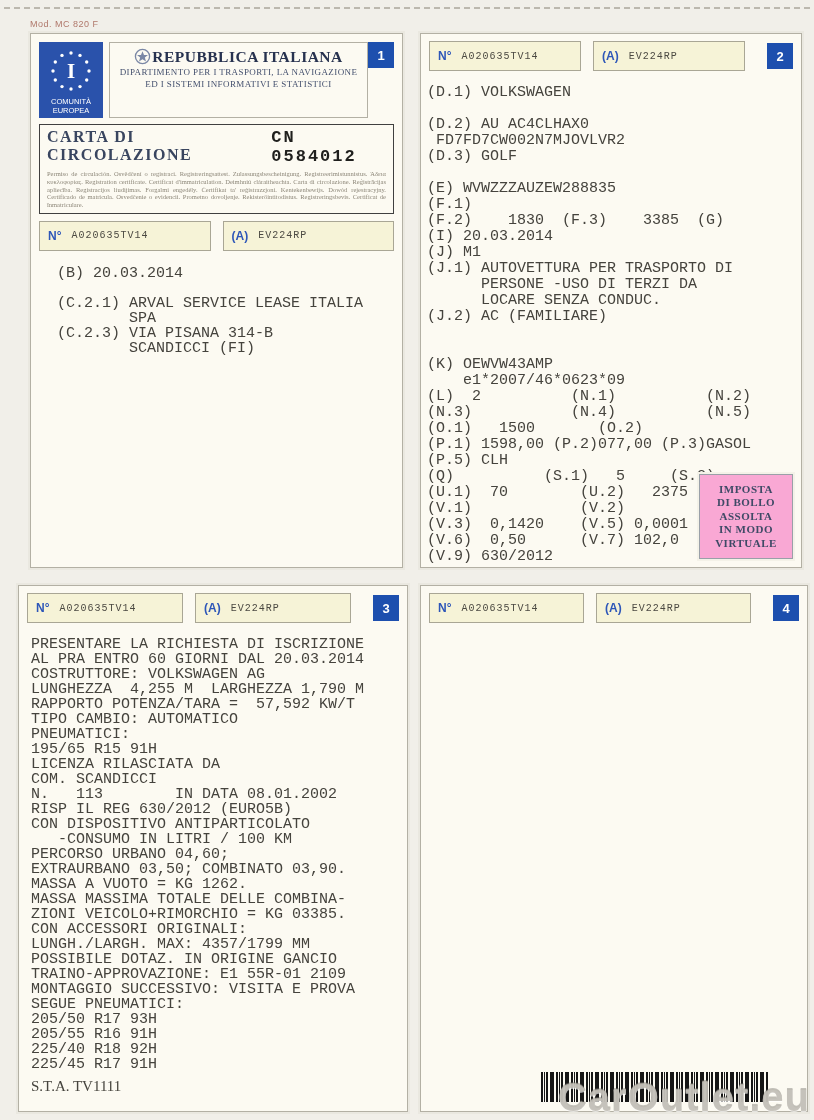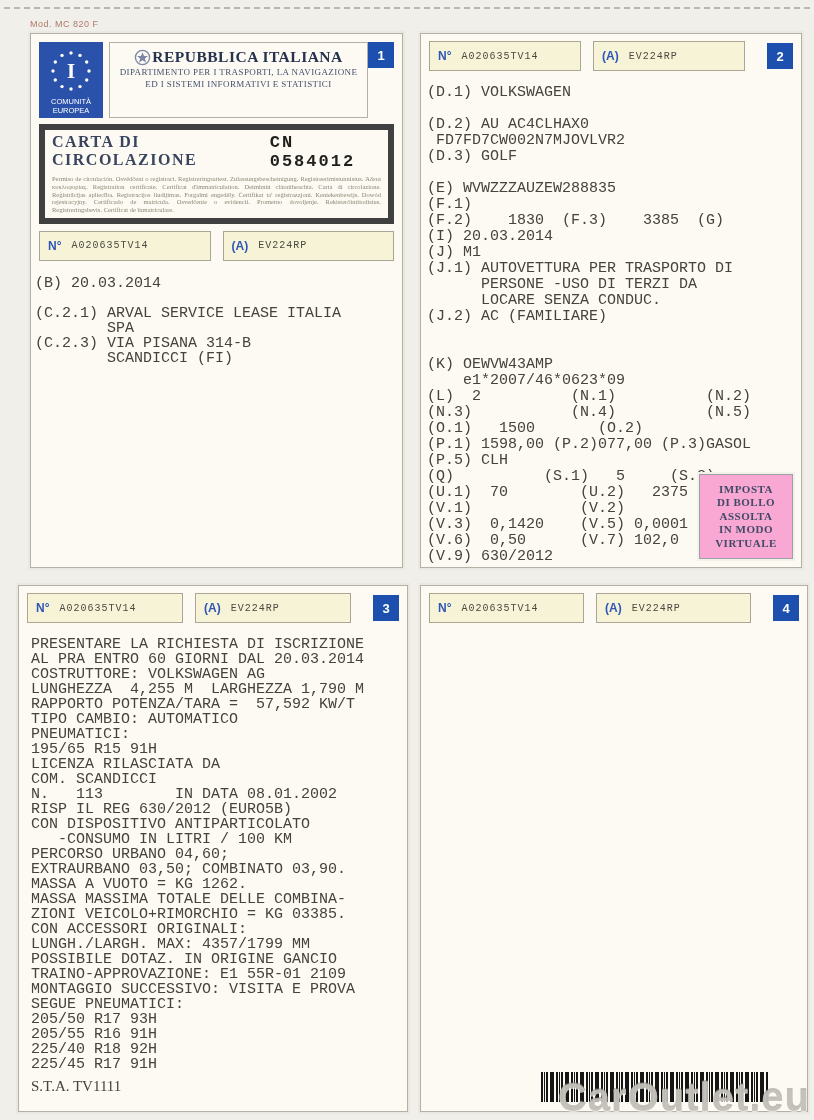--- a/index.html
+++ b/index.html
@@ -31,37 +31,37 @@
   
   .q1-head{display:flex;gap:6px;margin:8px 34px 0 8px;align-items:stretch;}
   .eu-flag{width:64px;height:76px;flex:0 0 64px;display:block;}
   .head-box{
     flex:1;border:1px solid #b3b0a4;padding:5px 4px 2px;
     text-align:center;background:#fcfaf2;
   }
   .rep-line{
     font-family:"Liberation Serif",serif;font-weight:bold;
     font-size:15.5px;color:#27324f;letter-spacing:0.5px;
-    display:flex;align-items:flex-end;justify-content:center;gap:1px;
+    display:flex;align-items:flex-start;justify-content:center;gap:1px;
   }
   .ministry{
     font-family:"Liberation Serif",serif;font-style:italic;font-weight:bold;
     font-size:13.5px;color:#27324f;margin-top:2px;
   }
   .dept{
     font-family:"Liberation Serif",serif;font-size:9px;color:#44506e;
     letter-spacing:0.4px;margin-top:1px;line-height:10.5px;
   }
   .badge{
     position:absolute;width:26px;height:26px;background:#1d4fae;
     color:#ffffff;font-weight:bold;font-size:13px;
     display:flex;align-items:center;justify-content:center;
   }
   .badge-q1{top:8px;right:8px;}
-  .title-box{margin:6px 8px 0;border:6px solid #404040;padding:3px 7px 4px;}
+  .title-box{margin:6px 8px 0;border:1px solid #404040;padding:3px 7px 4px;}
   .title-row{display:flex;justify-content:space-between;align-items:baseline;}
   .doc-title{
     font-family:"Liberation Serif",serif;font-weight:600;font-size:16px;
     color:#39455f;letter-spacing:1.5px;
   }
   .serial{
     font-family:"Liberation Mono","DejaVu Sans Mono",monospace;
     font-weight:bold;font-size:17px;color:#1f1f1d;letter-spacing:2px;
   }
   .multilang{
@@ -80,21 +80,21 @@
     font-family:"Liberation Mono","DejaVu Sans Mono",monospace;
     font-size:10px;color:#4b4942;letter-spacing:1px;white-space:nowrap;
   }
   .badge-inline{position:static;flex:0 0 26px;margin-left:10px;}
 
   
   .mono-body{
     font-family:"Liberation Mono","DejaVu Sans Mono",monospace;
     font-size:15px;color:#45433d;white-space:pre;
   }
-  .q1-body{margin:15px 0 0 4px;line-height:15px;}
+  .q1-body{margin:15px 0 0 26px;line-height:15px;}
   .q2-body{margin:14px 0 0 6px;line-height:16px;}
   .q3-body{margin:14px 0 0 12px;line-height:15px;}
   .sta-line{
     position:absolute;left:12px;bottom:16px;
     font-family:Liberation Serif, serif;
     font-size:15px;color:#45433d;white-space:pre;
   }
 
   
   .stamp-box{

